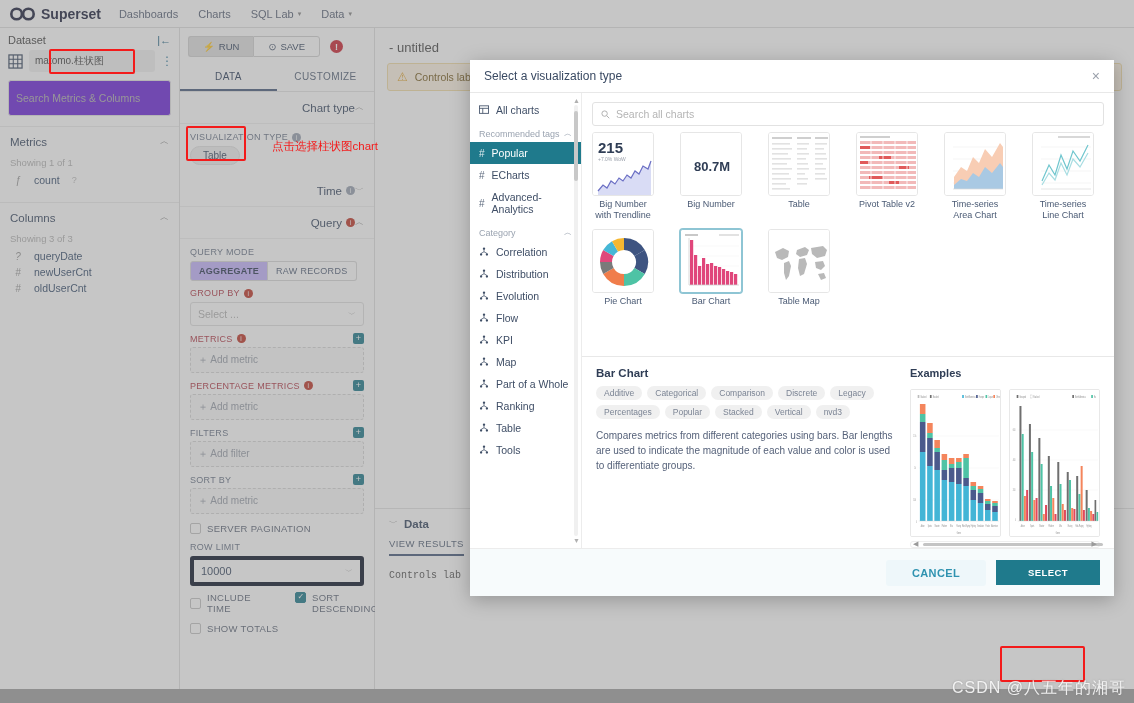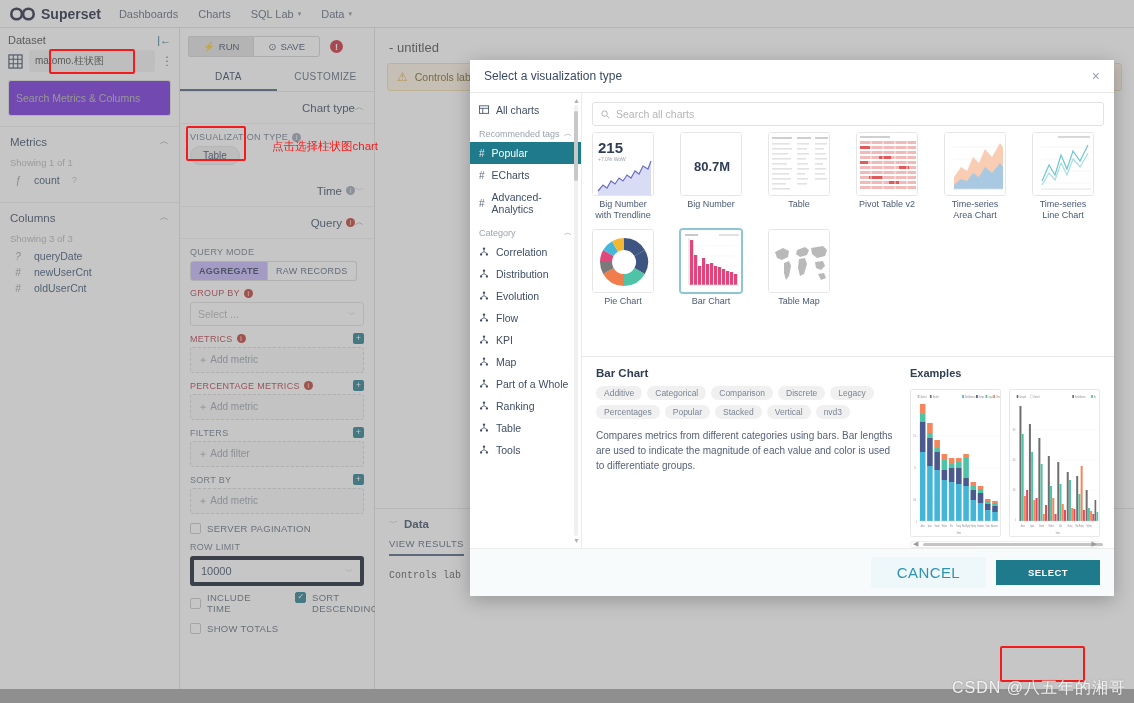--- a/index.html
+++ b/index.html
@@ -127,21 +127,21 @@
   .det-desc{font-size:10px;line-height:15px;color:#56627a;}
   .det-right{flex:1;min-width:0;}
   .ex-title{font-size:11px;font-weight:bold;color:#2f3d55;margin-bottom:10px;}
   .ex-row{display:flex;gap:8px;}
   .ex-card{border:1px solid #e8e8e8;border-radius:2px;height:148px;flex:1;overflow:hidden;background:#fff;}
   .ex-scroll{margin-top:4px;height:7px;background:#fff;border:1px solid #eee;border-radius:3px;position:relative;}
   .ex-thumb{position:absolute;left:12px;top:1px;height:3px;width:180px;background:#c4c4c4;border-radius:2px;}
   .ex-arrow{position:absolute;top:-2px;font-size:7px;color:#9a9a9a;}
 
   .modal-foot{height:48px;border-top:1px solid #ececec;display:flex;align-items:center;justify-content:flex-end;gap:10px;padding:0 14px;background:#f7fbfc;}
-  .btn-cancel{background:#eef7fa;color:#2f93b0;border:none;border-radius:3px;padding:7px 26px;font-size:15px;letter-spacing:.4px;font-weight:normal;cursor:pointer;font-family:"Liberation Sans",sans-serif;}
+  .btn-cancel{background:#eef7fa;color:#2f93b0;border:none;border-radius:3px;padding:7px 26px;font-size:11px;letter-spacing:.4px;font-weight:bold;cursor:pointer;font-family:"Liberation Sans",sans-serif;}
   .btn-select{background:#1f7a8c;color:#fff;border:none;border-radius:0;padding:7px 32px;font-size:9.5px;letter-spacing:.4px;font-weight:bold;cursor:pointer;font-family:"Liberation Sans",sans-serif;}
 
   .watermark{position:absolute;right:8px;bottom:4px;z-index:80;font-size:16px;color:rgba(255,255,255,0.85);
              text-shadow:0 0 2px rgba(120,120,120,.6);letter-spacing:1px;pointer-events:none;}
   .bottom-strip{position:absolute;left:0;right:0;bottom:0;height:14px;background:#8f8f8f;z-index:70;}
 </style>
 </head>
 <body>
 
 <div id="app-root">

